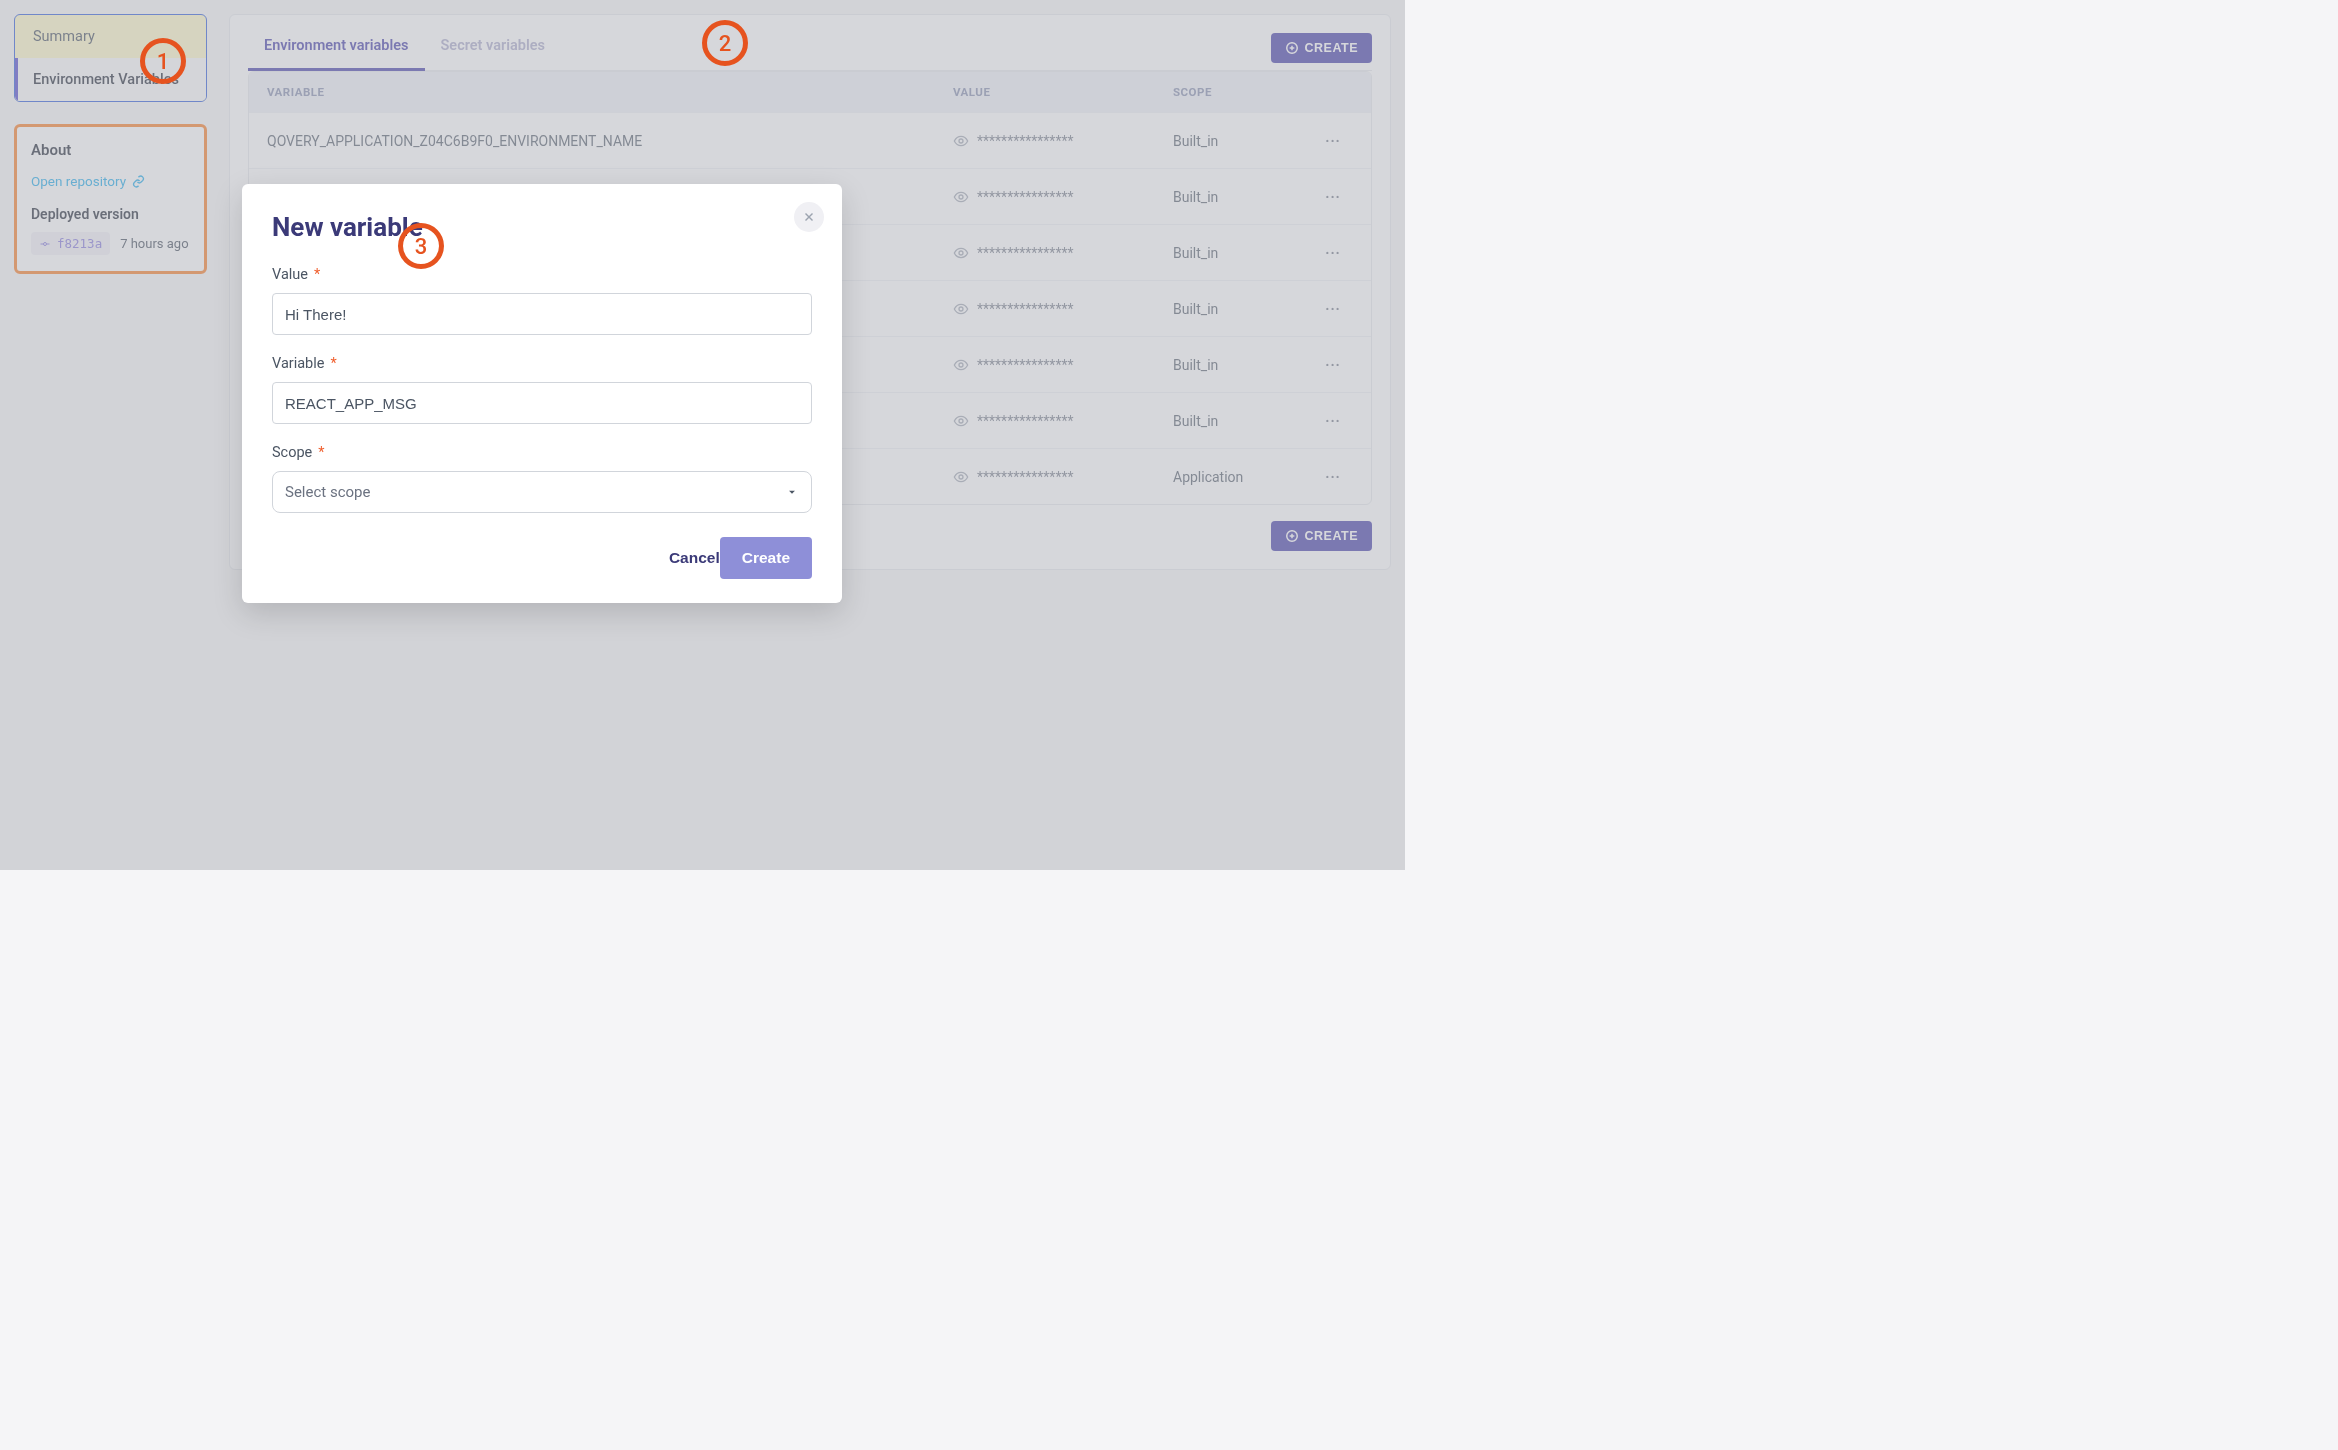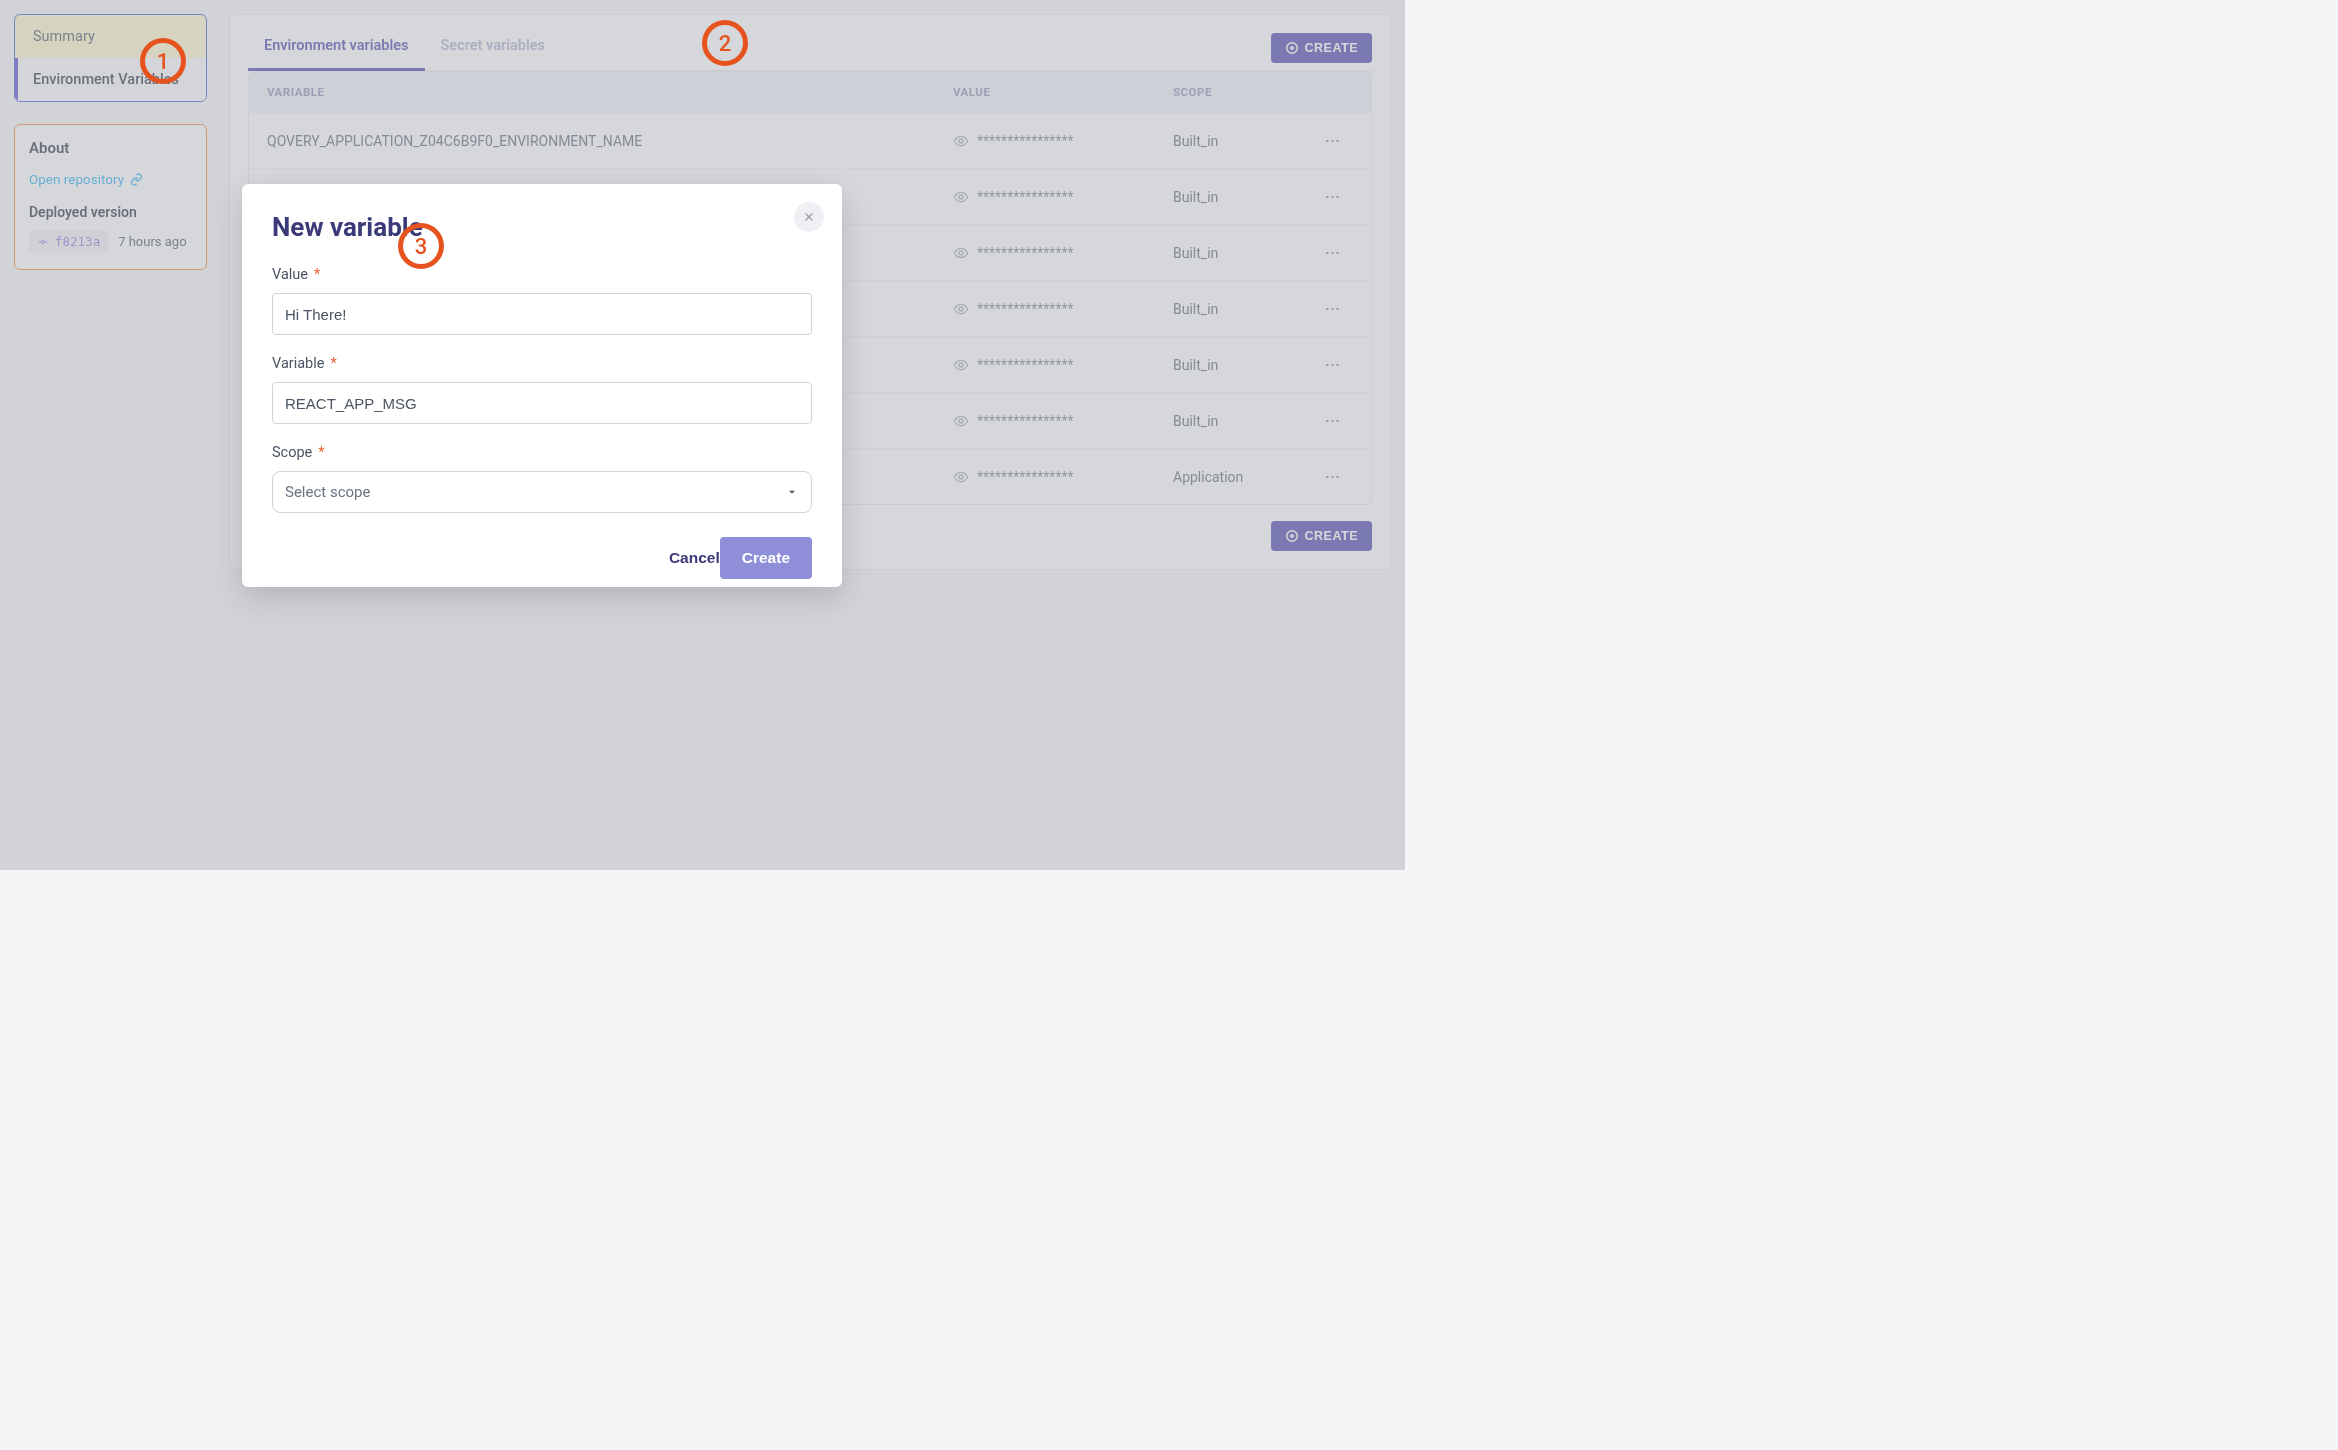--- a/index.html
+++ b/index.html
@@ -34,21 +34,21 @@
     border-left: 3px solid transparent;
   }
   .nav-item.active {
     border-left: 3px solid #4338ca;
     color: #111827;
     font-weight: 500;
     background: #fafafa;
   }
   .about-card {
     background: #fff;
-    border: 1px solid #f97316;
+    border: 3px solid #f97316;
     border-radius: 6px;
     margin-top: 22px;
     padding: 14px 14px 16px;
   }
   .about-title {
     font-size: 15px;
     font-weight: 600;
     color: #111827;
     margin-bottom: 12px;
   }
@@ -192,21 +192,21 @@
     background: rgba(180,183,190,0.55);
     z-index: 30;
   }
   .modal {
     position: absolute;
     left: 242px; top: 184px;
     width: 600px;
     background: #fff;
     border-radius: 6px;
     box-shadow: 0 10px 30px rgba(0,0,0,.15);
-    padding: 28px 30px 8px;
+    padding: 28px 30px 24px;
     z-index: 40;
   }
   .modal-title {
     font-size: 26px;
     font-weight: 700;
     color: #3b3a78;
     margin-bottom: 24px;
   }
   .modal-close {
     position: absolute;

